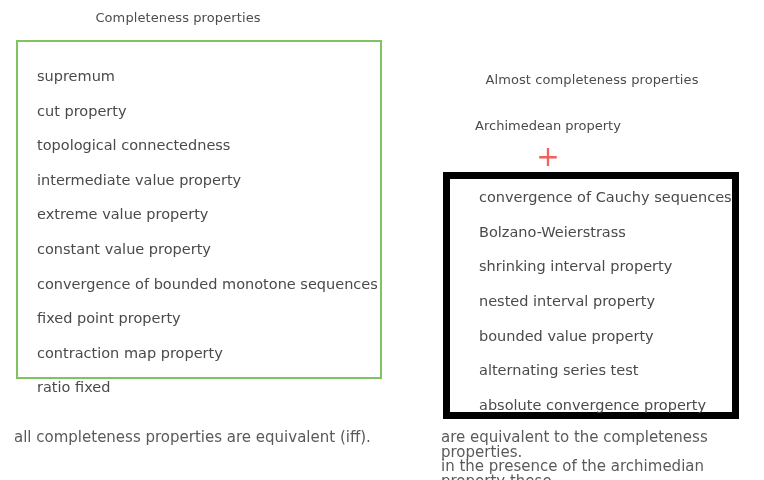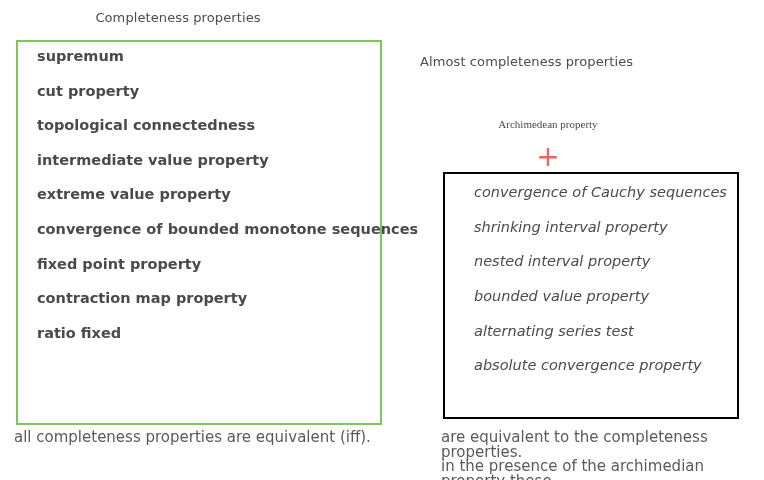--- a/index.html
+++ b/index.html
@@ -44,36 +44,35 @@
 
   #completeness-title {
     left: 0;
     top: 10px;
     width: 356px;
     text-align: center;
   }
 
   #almost-completeness-title {
     left: 0;
-    top: 54px;
+    top: 72px;
     width: 344px;
-    text-align: left;
+    text-align: center;
   }
 
   
   #archimedean-property {
     position: absolute;
     left: 0;
     top: 118px;
     width: 256px;
     text-align: center;
-    font-size: 11px;
+    font-size: 13px;
     color: #4a4a4a;
     white-space: nowrap;
-    font-family: Liberation Serif, serif;
   }
 
   #plus-sign {
     position: absolute;
     left: 0;
     top: 143px;
     width: 256px;
     text-align: center;
     font-size: 28px;
     line-height: 28px;
@@ -85,34 +84,32 @@
   .property-box {
     position: absolute;
     background: #ffffff;
     box-sizing: border-box;
   }
 
   #completeness-box {
     left: 16px;
     top: 40px;
     width: 366px;
-    height: 385px;
+    height: 339px;
     border: 2px solid #80c45f;
-    padding: 7px 0 0 19px;
-    font-weight: bold;
+    padding: 27px 0 0 19px;
   }
 
   #almost-completeness-box {
     left: 23px;
     top: 172px;
     width: 296px;
     height: 247px;
-    border: 2px solid #000000;
+    border: 7px solid #000000;
     padding: 11px 0 0 29px;
-    font-style: italic;
   }
 
   .property-item {
     font-size: 14.5px;
     line-height: 14.5px;
     color: #4a4a4a;
     white-space: nowrap;
   }
 
   #completeness-box .property-item { margin-bottom: 20.1px; }
@@ -147,39 +144,41 @@
   <div class="column" id="left-column">
 
     <div class="panel-title" id="completeness-title">Completeness properties</div>
 
     <div class="property-box" id="completeness-box">
       <div class="property-item">supremum</div>
       <div class="property-item">cut property</div>
       <div class="property-item">topological connectedness</div>
       <div class="property-item">intermediate value property</div>
       <div class="property-item">extreme value property</div>
+      <div class="property-item">constant value property</div>
       <div class="property-item">convergence of bounded monotone sequences</div>
       <div class="property-item">fixed point property</div>
       <div class="property-item">contraction map property</div>
       <div class="property-item">ratio fixed</div>
     </div>
 
     <div class="caption" id="completeness-caption">all completeness properties are equivalent (iff).</div>
   </div>
 
   <div class="column" id="right-column">
 
     <div class="panel-title" id="almost-completeness-title">Almost completeness properties</div>
 
     <div id="archimedean-property">Archimedean property</div>
 
     <div id="plus-sign">+</div>
 
     <div class="property-box" id="almost-completeness-box">
       <div class="property-item">convergence of Cauchy sequences</div>
+      <div class="property-item">Bolzano-Weierstrass</div>
       <div class="property-item">shrinking interval property</div>
       <div class="property-item">nested interval property</div>
       <div class="property-item">bounded value property</div>
       <div class="property-item">alternating series test</div>
       <div class="property-item">absolute convergence property</div>
     </div>
 
     <div class="caption" id="almost-completeness-caption">
       <span class="caption-line">are equivalent to the completeness properties.</span>
       <span class="caption-line">in the presence of the archimedian property these</span>

